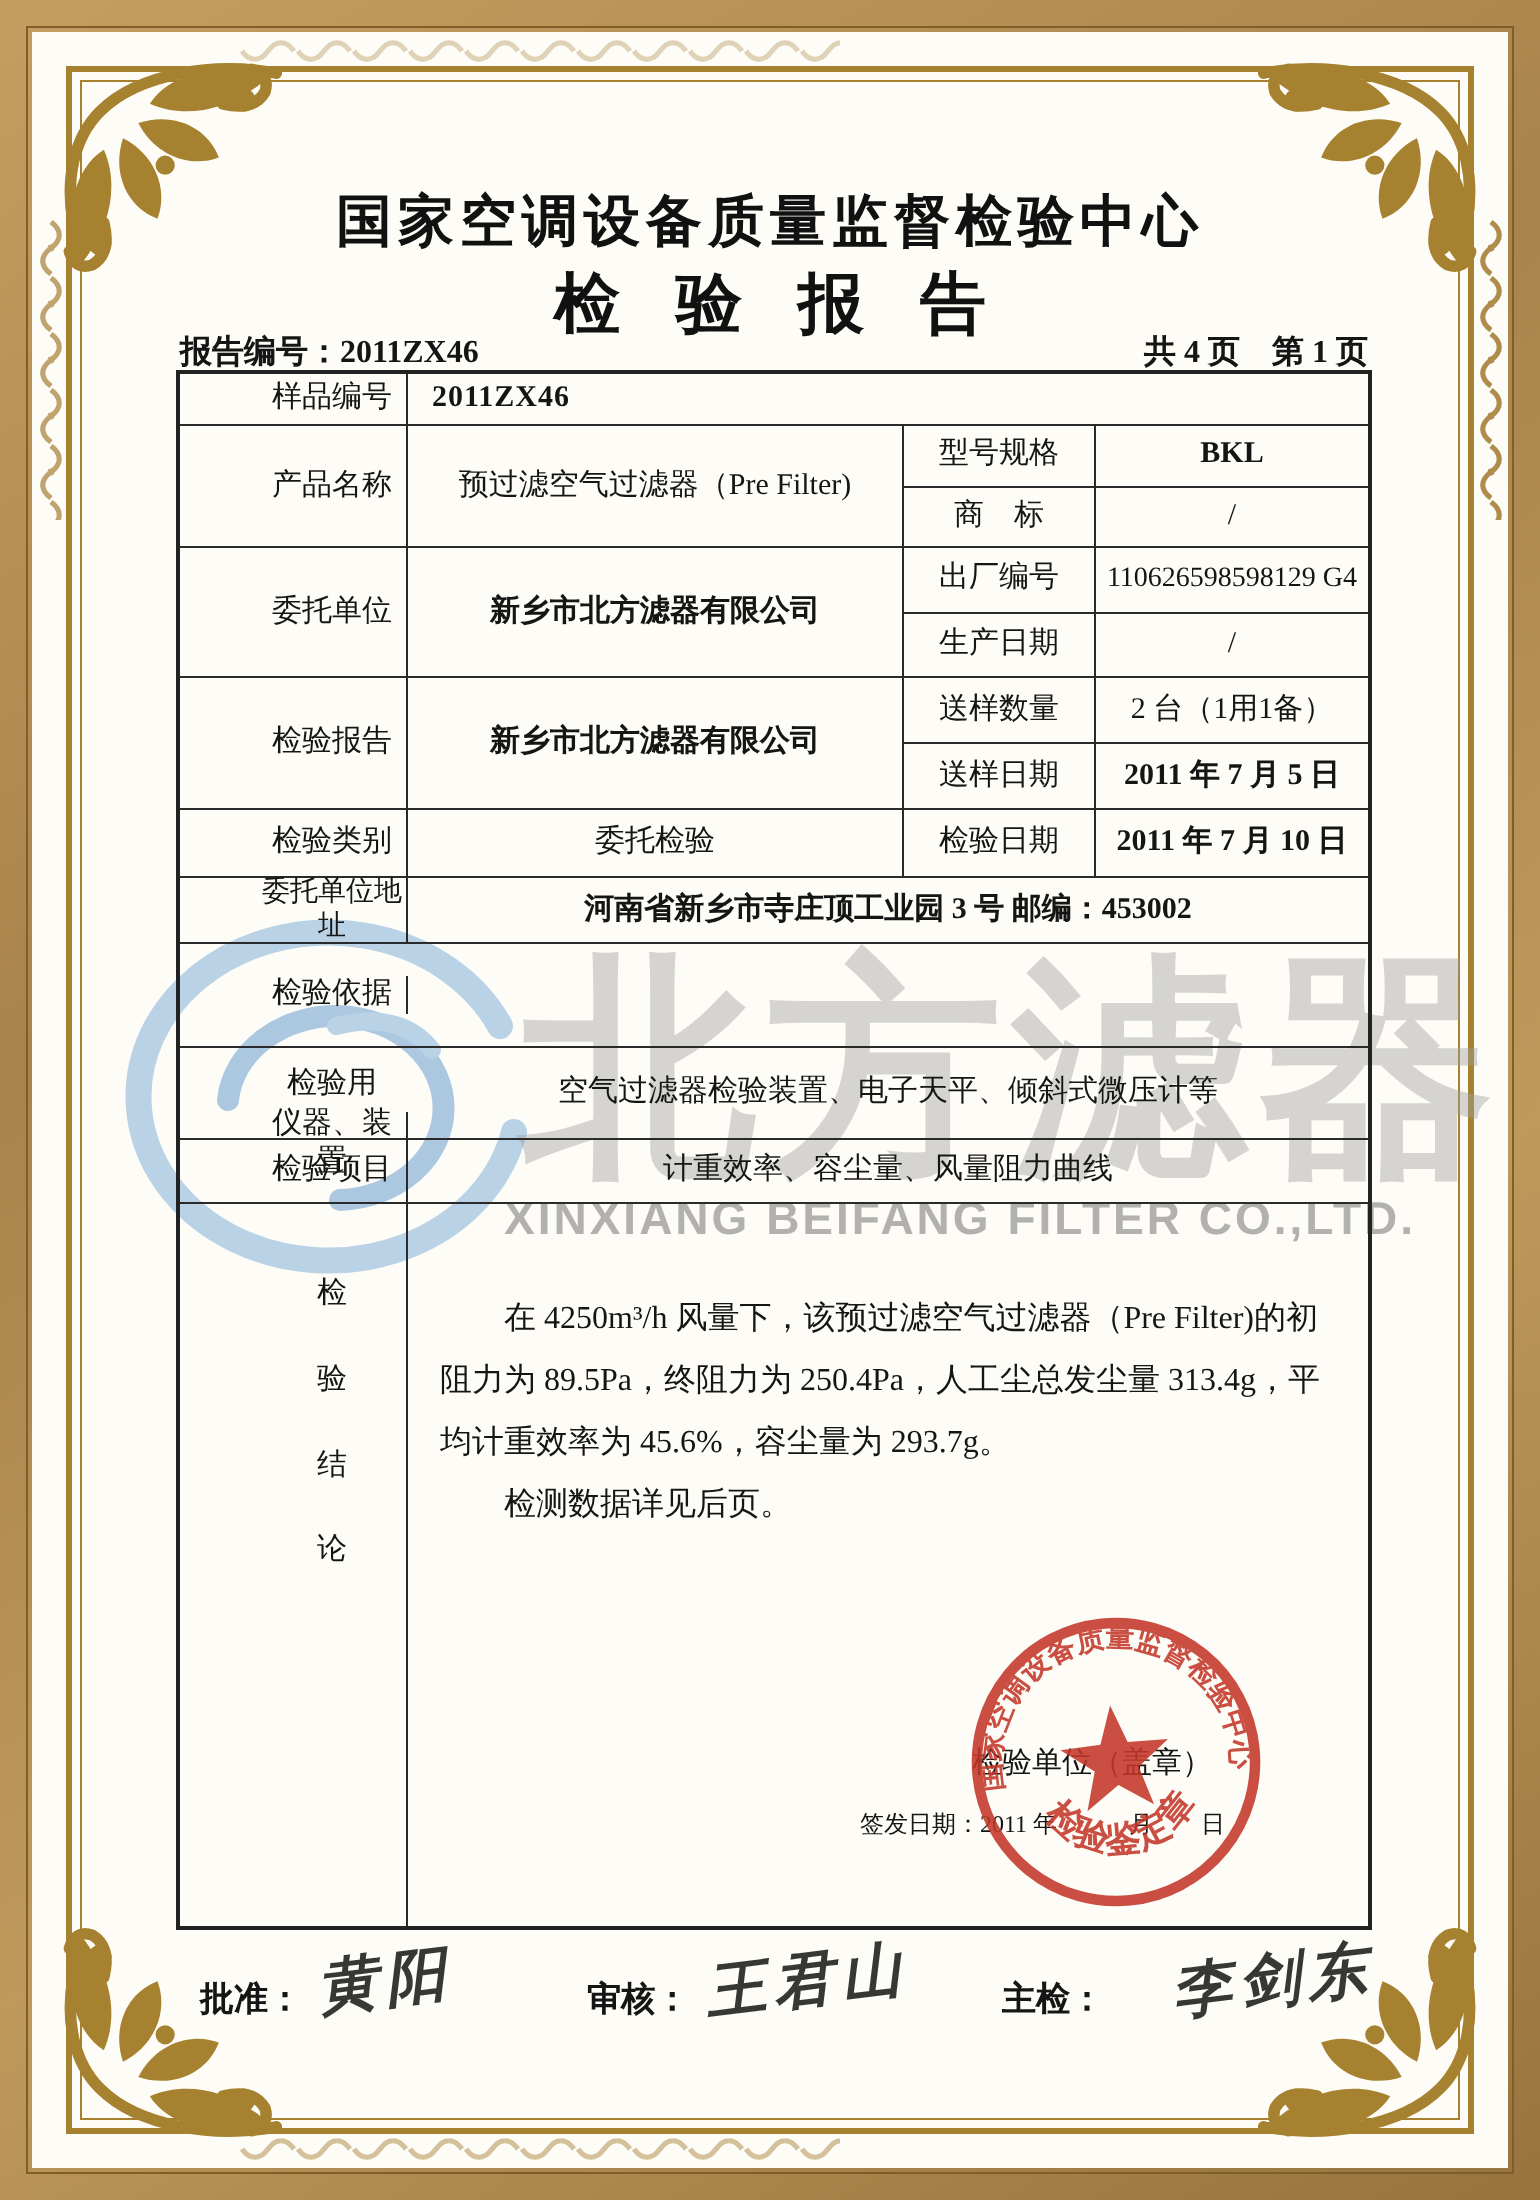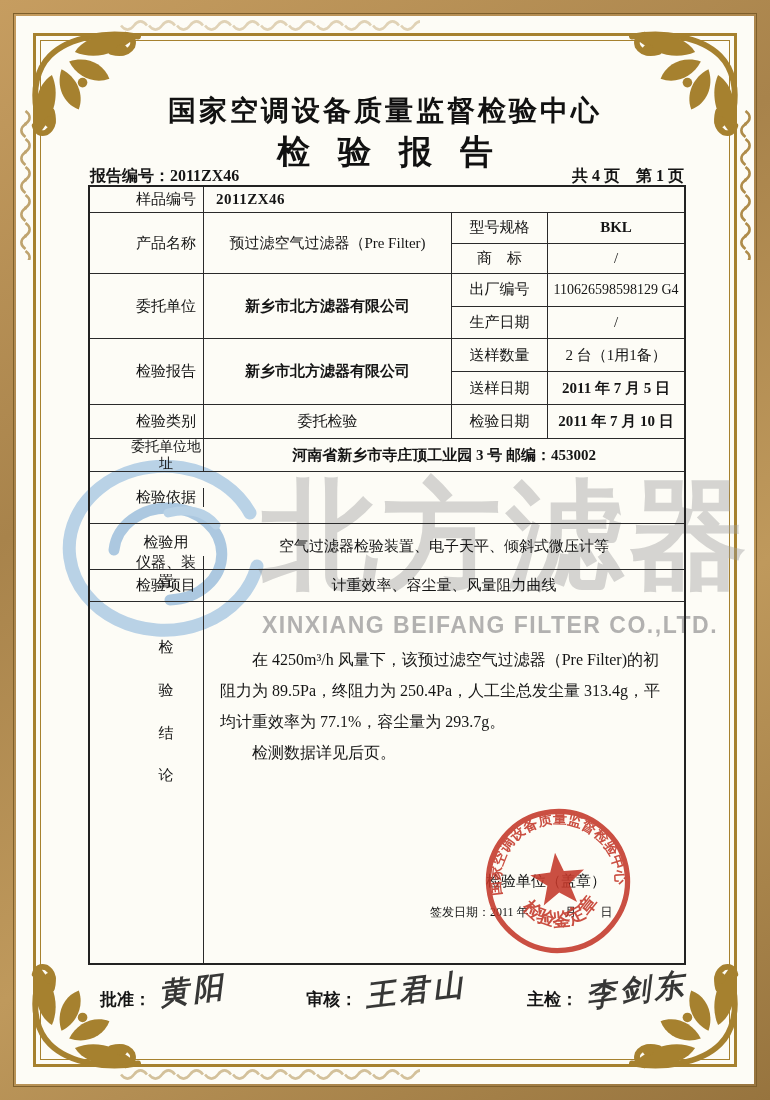--- a/index.html
+++ b/index.html
@@ -18,22 +18,22 @@
   .chain.bottom{bottom:18px;left:120px;right:120px;height:15px;opacity:.5;}
   .corner{position:absolute;width:115px;height:115px;}
   .corner.tl{left:27px;top:27px;}
   .corner.tr{right:27px;top:27px;transform:scaleX(-1);}
   .corner.bl{left:27px;bottom:27px;transform:scaleY(-1);}
   .corner.br{right:27px;bottom:27px;transform:scale(-1,-1);}
   
   .wm-logo{position:absolute;left:52px;top:458px;z-index:1;opacity:.85;}
   .wm-cn{position:absolute;left:260px;top:476px;z-index:1;font-family:"Liberation Sans","DejaVu Sans",sans-serif;
          font-size:118px;font-weight:bold;letter-spacing:5px;line-height:1;color:rgba(158,158,158,.42);white-space:nowrap;}
-  .wm-en{position:absolute;left:262px;top:596px;z-index:1;font-family:"Liberation Sans","DejaVu Sans",sans-serif;
-         font-size:23px;font-weight:bold;letter-spacing:1.5px;color:rgba(148,148,148,.72);white-space:nowrap;margin-top:16px;}
+  .wm-en{position:absolute;left:252px;top:596px;z-index:1;font-family:"Liberation Sans","DejaVu Sans",sans-serif;
+         font-size:23px;font-weight:bold;letter-spacing:1.5px;color:rgba(148,148,148,.72);white-space:nowrap;}
   
   .hdr{position:absolute;left:0;right:0;z-index:2;text-align:center;
        font-family:"Liberation Sans","DejaVu Sans",sans-serif;font-weight:bold;color:#111;}
   .org{top:92px;font-size:28px;letter-spacing:3px;}
   .title{top:130px;font-size:33px;letter-spacing:28px;text-indent:28px;}
   .repline{position:absolute;left:90px;right:86px;top:166px;z-index:2;font-size:16px;font-weight:bold;
            display:flex;justify-content:space-between;align-items:flex-end;}
   
   .tbl{position:absolute;left:88px;top:185px;width:598px;height:780px;z-index:2;
        border:2px solid #222;box-sizing:border-box;display:flex;flex-direction:column;font-size:15px;}
@@ -58,21 +58,21 @@
   .conc-text{padding:42px 14px 0 16px;font-size:16px;line-height:31px;}
   .conc-text p{margin:0;text-indent:2em;}
   .unit-line{position:absolute;left:282px;top:270px;font-size:15px;white-space:nowrap;}
   .issue-line{position:absolute;left:226px;top:302px;font-size:12px;white-space:nowrap;}
   .seal{position:absolute;left:275px;top:200px;width:158px;height:158px;z-index:4;opacity:.88;transform:rotate(-6deg);}
   
   .footer{position:absolute;left:100px;top:974px;right:80px;z-index:2;display:flex;font-size:17px;font-weight:bold;}
   .fgrp{display:flex;align-items:flex-end;white-space:nowrap;}
   .fgrp .sig{font-size:30px;font-weight:bold;color:#1c1c1c;display:inline-block;
              transform:rotate(-7deg) skewX(-14deg);margin:-4px 0 0 10px;opacity:.88;letter-spacing:4px;}
-  .g1{width:210px;} .g2{width:225px;} .g3{flex:1;}
+  .g1{width:210px;} .g2{width:225px;} .g3{flex:1;gap:26px;}
 </style>
 </head>
 <body>
 
 <div class="page">
 
   <div class="band"></div>
   <div class="band-inner-line"></div>
   <div class="paper"></div>
 
@@ -273,21 +273,21 @@
 
     <div class="row" style="flex:1;">
       <div class="c lab br1 conc-lab">
         <span>检</span>
         <span>验</span>
         <span>结</span>
         <span>论</span>
       </div>
       <div class="conc-cell">
         <div class="conc-text">
-          <p>在 4250m³/h 风量下，该预过滤空气过滤器（Pre Filter)的初阻力为 89.5Pa，终阻力为 250.4Pa，人工尘总发尘量 313.4g，平均计重效率为 77.1%，容尘量为 293.7g。</p>
+          <p>在 4250m³/h 风量下，该预过滤空气过滤器（Pre Filter)的初阻力为 89.5Pa，终阻力为 250.4Pa，人工尘总发尘量 313.4g，平均计重效率为 45.6%，容尘量为 293.7g。</p>
           <p>检测数据详见后页。</p>
         </div>
         <div class="unit-line">检验单位（盖章）</div>
         <div class="issue-line">签发日期：2011 年　　　月　　日</div>
 
         <svg class="seal" viewBox="0 0 150 150">
           <defs>
             <path id="sealTopArc" d="M 20.8,84.6 A 55,55 0 1 1 129.2,84.6" fill="none"></path>
             <path id="sealBotArc" d="M 35.5,89.4 A 42,42 0 0 0 114.5,89.4" fill="none"></path>
           </defs>

